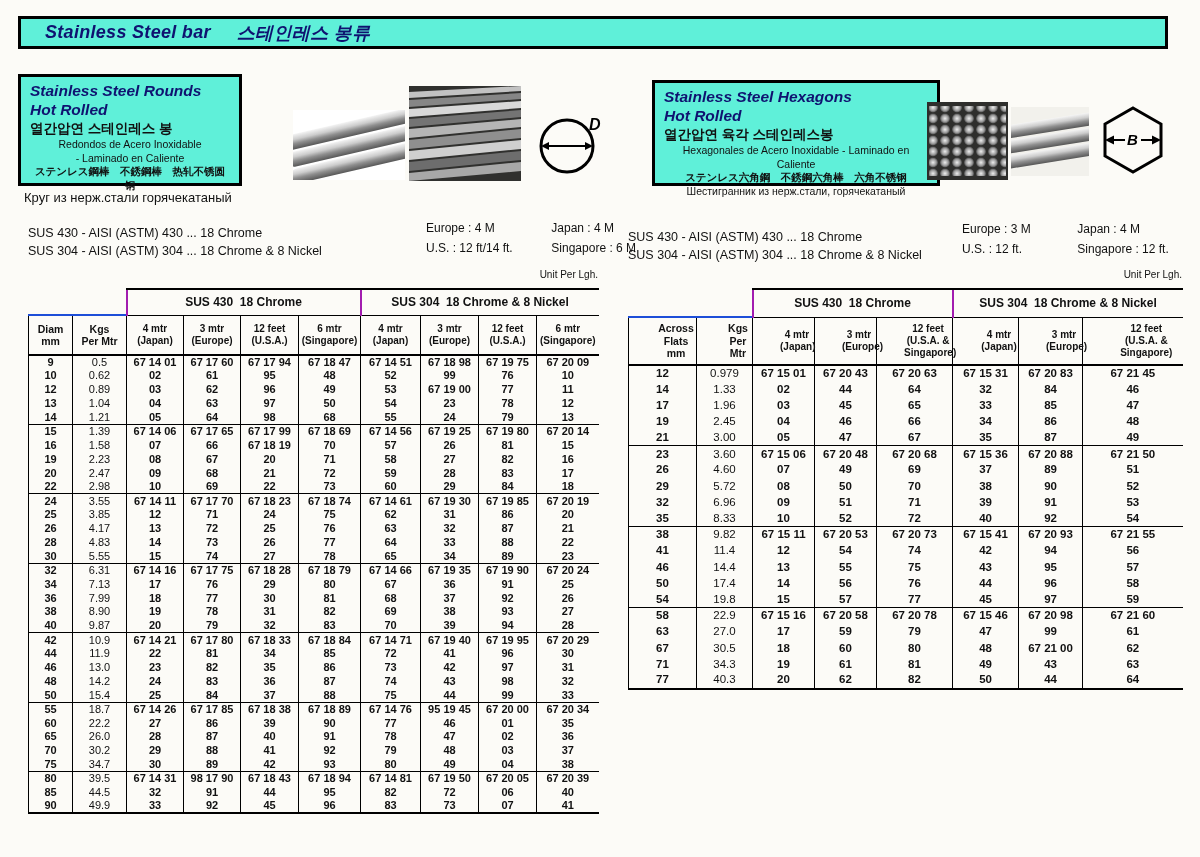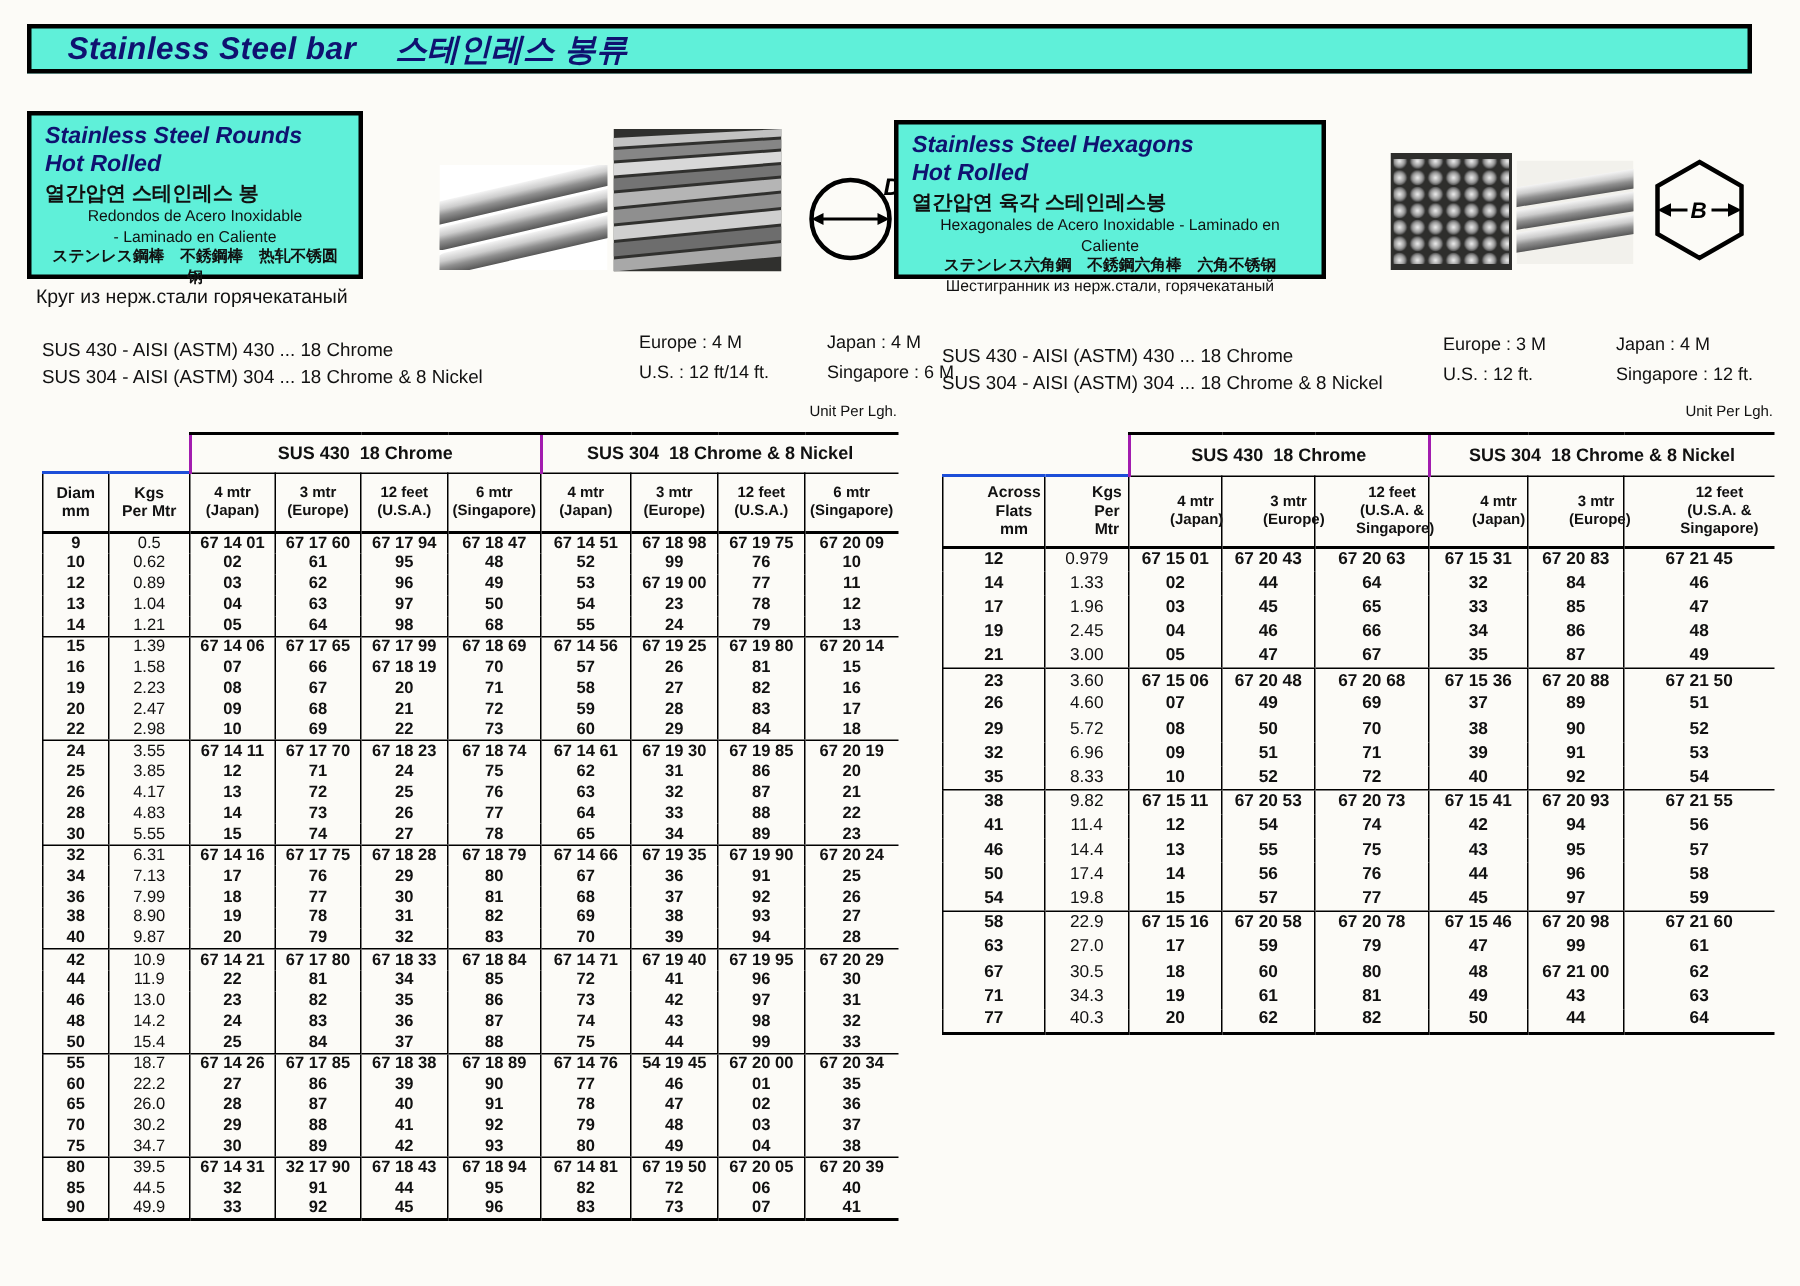--- a/index.html
+++ b/index.html
@@ -5,30 +5,30 @@
   * { margin:0; padding:0; box-sizing:border-box; }
   html,body { background:#e8e8e4; }
   body { font-family:"Liberation Sans", sans-serif; color:#111; }
   .page { position:relative; width:1200px; height:857px; background:#fcfbf7; overflow:hidden; margin:0 auto; }
 
   
   .banner {
     position:absolute; left:18px; top:16px; width:1150px; height:33px;
     background:#5ff0d9; border:3px solid #000;
     display:flex; align-items:center; padding-left:24px;
-    font-size:21px; font-weight:bold; font-style:italic; color:#0f1270; letter-spacing:.3px;
+    font-size:18px; font-weight:bold; font-style:italic; color:#0f1270; letter-spacing:.3px;
   }
   .banner .kr { margin-left:26px; font-style:italic; }
 
   
   .infobox {
     position:absolute; background:#5ff0d9; border:3px solid #000; padding:4px 9px 0 9px;
   }
   .infobox.left  { left:18px;  top:74px; width:224px; height:112px; }
-  .infobox.right { left:596px; top:80px; width:288px; height:106px; }
+  .infobox.right { left:652px; top:80px; width:288px; height:106px; }
   .ib-title { font-size:15.5px; font-weight:bold; font-style:italic; color:#0f1270; line-height:19px; }
   .ib-kr    { font-size:13.5px; font-weight:bold; line-height:18px; margin-top:1px; }
   .ib-sm    { font-size:10.5px; line-height:13.5px;text-align:center; }
   .ib-sm.b  { font-weight:bold; }
   .ru-caption { position:absolute; left:24px; top:190px; font-size:13px; }
 
   
   svg.ph, svg.diag { position:absolute; }
   .ph-r1 { left:293px; top:110px; width:112px; height:70px; }
   .ph-r2 { left:409px; top:86px;  width:112px; height:95px; }
@@ -510,21 +510,21 @@
           <td class="code">33</td>
         </tr>
         <tr>
           <td class="diam">55</td>
           <td class="kgs">18.7</td>
           <td class="code">67 14 26</td>
           <td class="code">67 17 85</td>
           <td class="code">67 18 38</td>
           <td class="code">67 18 89</td>
           <td class="code">67 14 76</td>
-          <td class="code">54 19 45</td>
+          <td class="code">95 19 45</td>
           <td class="code">67 20 00</td>
           <td class="code">67 20 34</td>
         </tr>
         <tr>
           <td class="diam">60</td>
           <td class="kgs">22.2</td>
           <td class="code">27</td>
           <td class="code">86</td>
           <td class="code">39</td>
           <td class="code">90</td>
@@ -566,21 +566,21 @@
           <td class="code">93</td>
           <td class="code">80</td>
           <td class="code">49</td>
           <td class="code">04</td>
           <td class="code">38</td>
         </tr>
         <tr>
           <td class="diam">80</td>
           <td class="kgs">39.5</td>
           <td class="code">67 14 31</td>
-          <td class="code">32 17 90</td>
+          <td class="code">98 17 90</td>
           <td class="code">67 18 43</td>
           <td class="code">67 18 94</td>
           <td class="code">67 14 81</td>
           <td class="code">67 19 50</td>
           <td class="code">67 20 05</td>
           <td class="code">67 20 39</td>
         </tr>
         <tr>
           <td class="diam">85</td>
           <td class="kgs">44.5</td>

